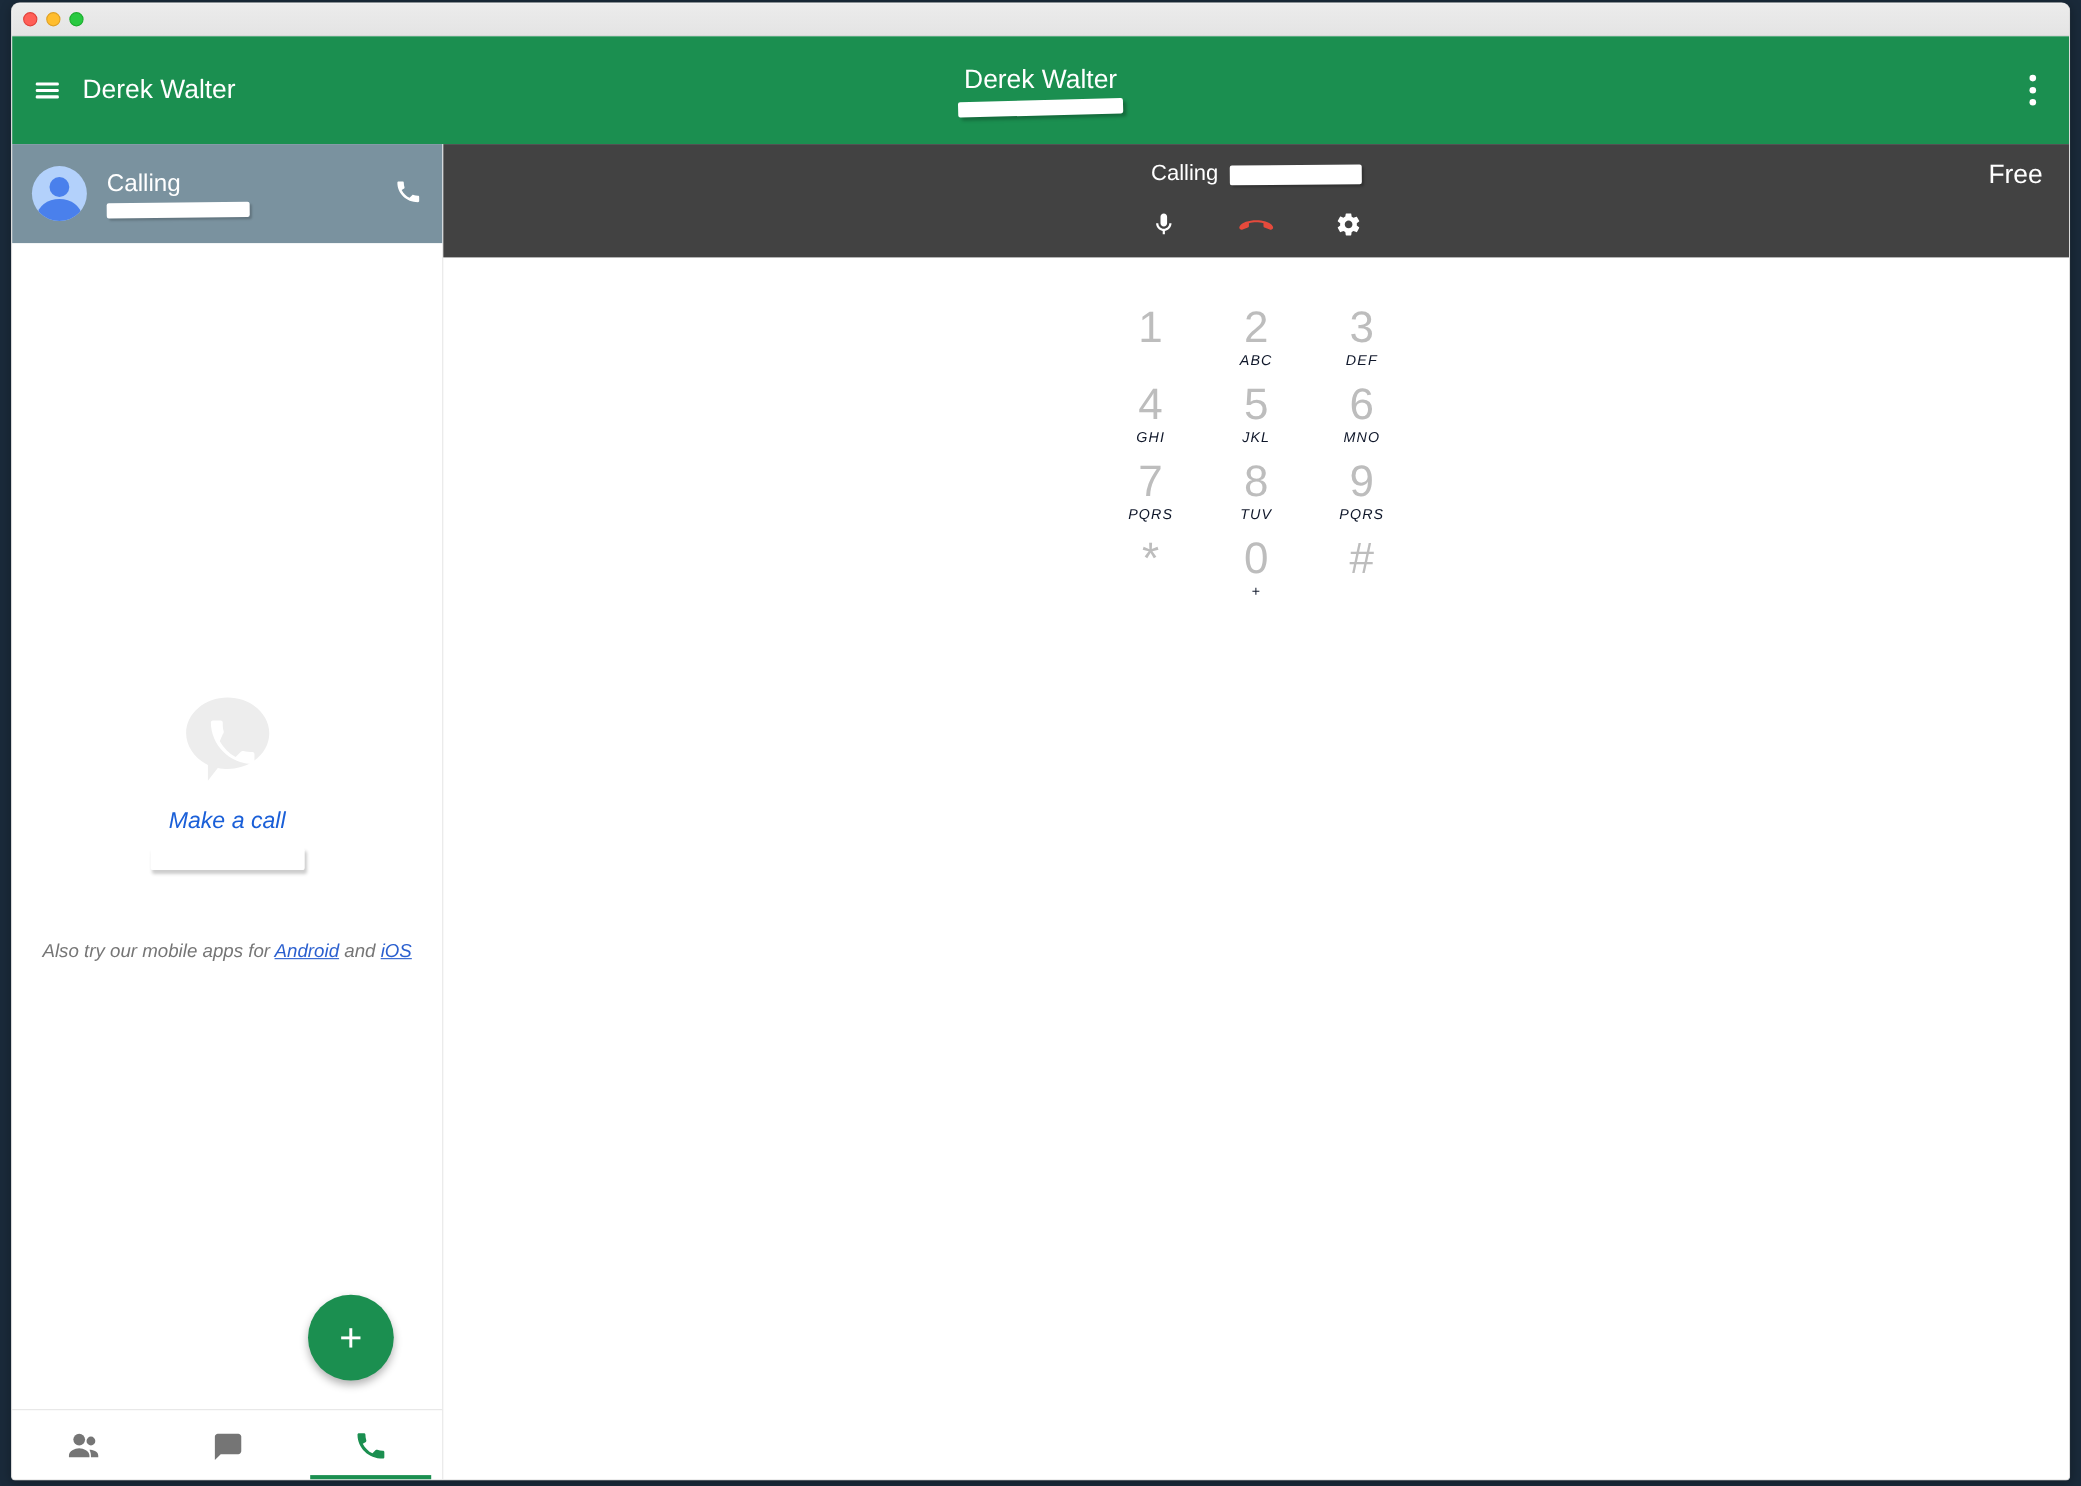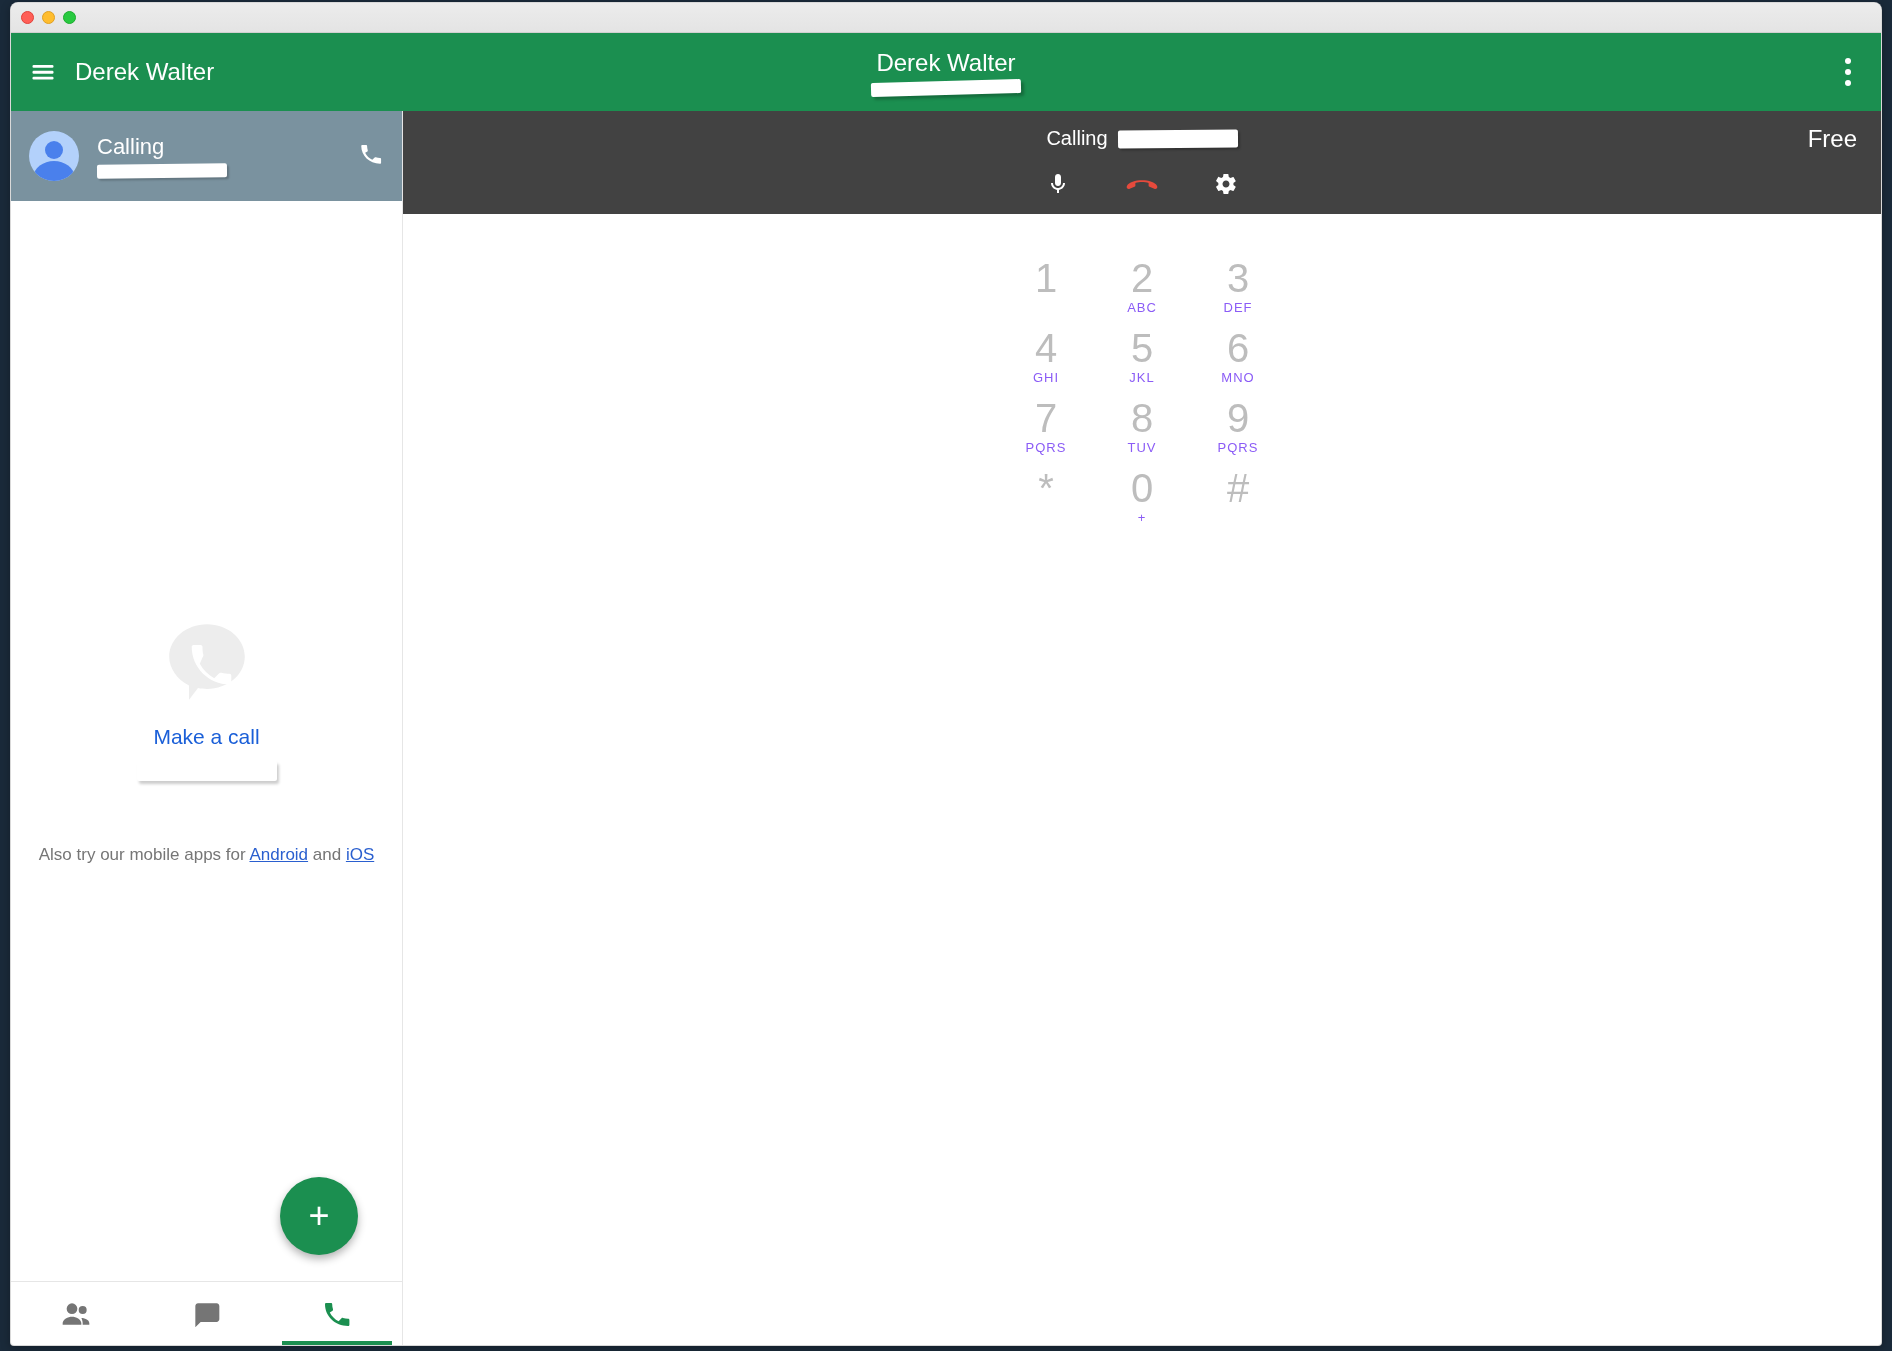--- a/index.html
+++ b/index.html
@@ -15,21 +15,21 @@
     height: 30px; background: linear-gradient(#ececec,#e4e4e4);
     display:flex; align-items:center; padding:0 10px; gap:8px;
     border-bottom:1px solid #d0d0d0; flex: 0 0 auto;
   }
   .traffic-light { width:13px; height:13px; border-radius:50%; }
   .tl-close{background:#ff5f57;border:1px solid #e1413a;}
   .tl-min{background:#ffbd2e;border:1px solid #dfa023;}
   .tl-max{background:#28c940;border:1px solid #1bad2d;}
 
   .appbar {
-    height: 78px; background:#1b8f50; color:#fff;
+    height: 98px; background:#1b8f50; color:#fff;
     display:flex; align-items:center; position:relative; flex:0 0 auto;
   }
   .menu-btn { width:64px; display:flex; align-items:center; justify-content:center; height:100%; cursor:pointer;}
   .appbar-user { font-size:24px; }
   .appbar-center { position:absolute; left:50%; top:50%; transform:translate(-50%,-50%); text-align:center; }
   .appbar-center .name { font-size:24px; }
   .appbar-center .redact {
     width:150px; height:14px; background:#fff; margin:4px auto 0;
     transform: rotate(-1.5deg); border-radius:2px;
     box-shadow: 3px 3px 3px rgba(0,0,0,.25);
@@ -56,21 +56,21 @@
     content:""; position:absolute; left:50%; bottom:-10px; transform:translateX(-50%);
     width:40px; height:30px; background:#4a80ec; border-radius:50% 50% 0 0;
   }
   .callcard-text .status{ font-size:22px; font-weight:500;}
   .callcard-text .redact2{
     width:130px;height:14px;background:#fff;margin-top:4px;border-radius:2px; transform:rotate(-.6deg);
     box-shadow: 2px 2px 2px rgba(0,0,0,.2);
   }
   .callcard-phone{ margin-left:auto; }
 
-  .sidebar-fill { flex:1; display:flex; flex-direction:column; align-items:center; justify-content:center; gap:18px; padding:20px;}
+  .sidebar-fill { flex:1; display:flex; flex-direction:column; align-items:center; justify-content:center; gap:18px; padding:20px;font-style:italic;}
   .bubble-icon{ width:100px; height:90px; position:relative;}
   .bubble-icon svg{width:100%;height:100%;}
   .makecall{ color:#1a5fd8; font-size:21px; cursor:pointer;}
   .proj-redact{
     width:140px; height:20px; background:#fff; position:relative; top:-6px;
     box-shadow: 2px 3px 3px rgba(0,0,0,.2); border-radius:2px;
   }
   .promo{ color:#767676; font-size:17px; margin-top:40px;}
   .promo a{ color:#2a5fcf; text-decoration:underline; cursor:pointer;}
 
@@ -102,21 +102,21 @@
     width:120px; height:18px; background:#fff; border-radius:2px; transform:rotate(-.5deg);
     box-shadow:2px 2px 2px rgba(0,0,0,.25);
   }
   .callbar-row2{ display:flex; justify-content:center; gap:55px; margin-top:22px;}
   .cb-btn{ cursor:pointer; display:flex; align-items:center; justify-content:center;}
 
   .dialpad-wrap{ flex:1; display:flex; justify-content:center; padding-top:40px;}
   .dialpad{ display:grid; grid-template-columns: repeat(3, 96px); grid-auto-rows: 70px; gap: 0; }
   .key{ display:flex; flex-direction:column; align-items:center; justify-content:flex-start; cursor:pointer; user-select:none; padding-top:4px;}
   .key .digit{ color:#bdbdbd; font-size:40px; line-height:1; font-weight:400;}
-  .key .letters{ color:#8b5cf6; font-size:13px; letter-spacing:1px; margin-top:2px;}
+  .key .letters{ color:#0f172a; font-size:13px; letter-spacing:1px; margin-top:2px;font-style:italic;}
 
   .phone-ico{ width:26px;height:26px; }
 </style>
 </head>
 <body>
 
 <div class="window">
   <div class="titlebar">
     <div class="traffic-light tl-close"></div>
     <div class="traffic-light tl-min"></div>

